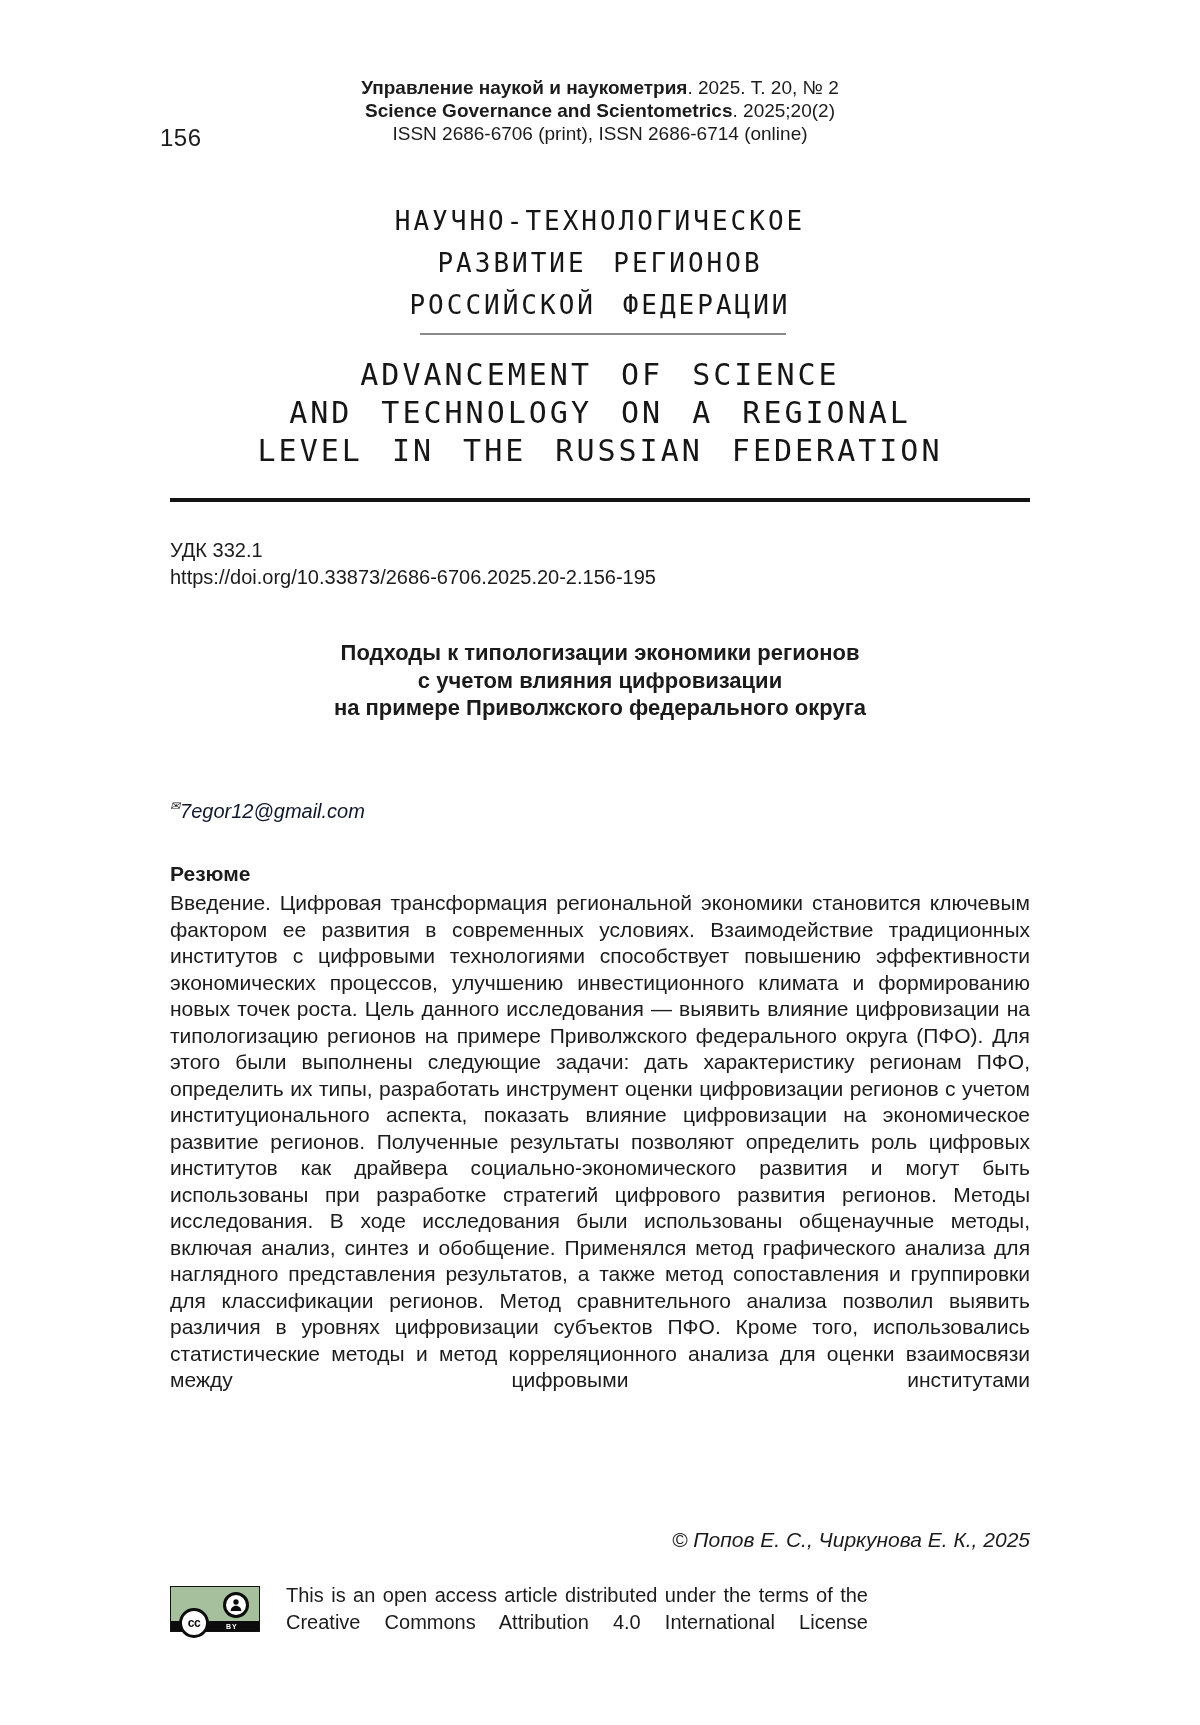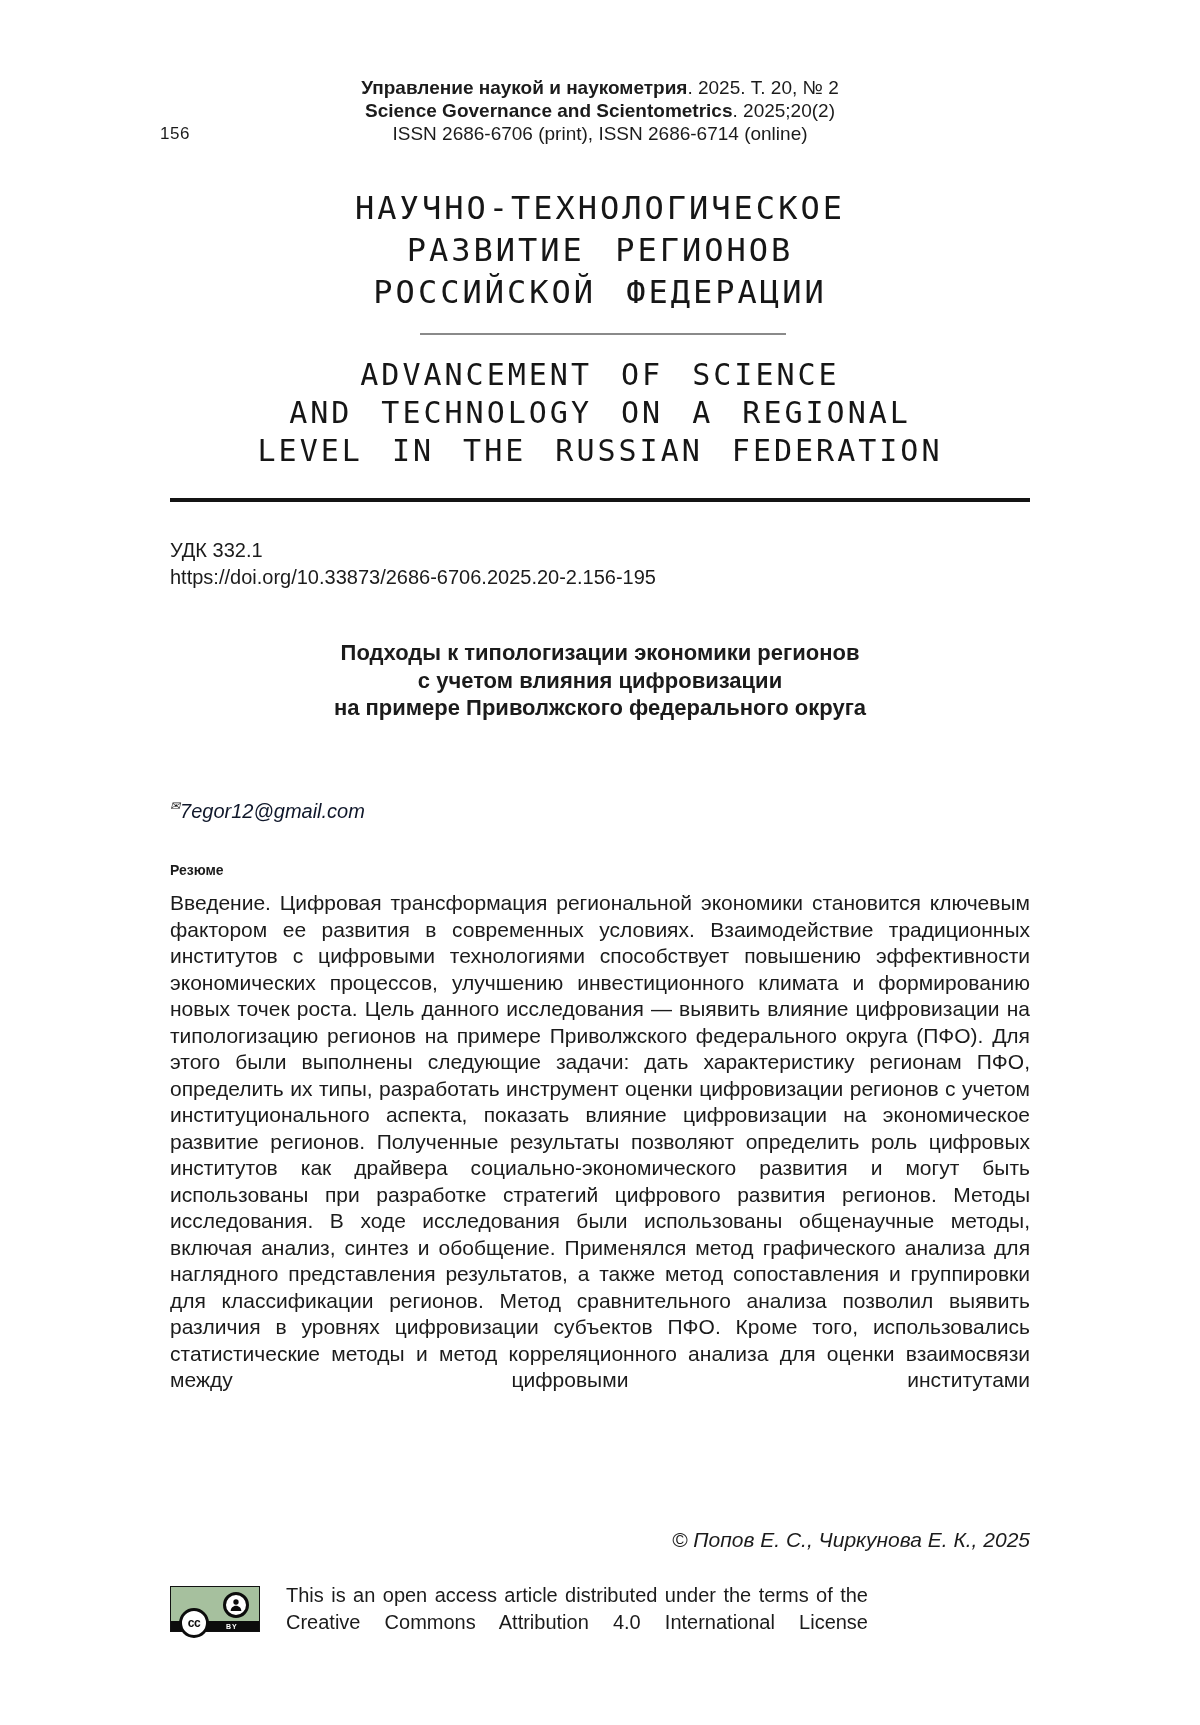--- a/index.html
+++ b/index.html
@@ -17,32 +17,32 @@
     position: absolute;
     top: 76px; left: 170px; width: 860px;
     text-align: center;
     font-size: 19px;
     line-height: 23px;
   }
   .journal-header b { font-weight: bold; }
   .page-number {
     position: absolute;
     left: 160px; top: 124px;
-    font-size: 17px;
+    font-size: 24px;
     letter-spacing: 0.5px;
   }
   
   .section-title-ru, .section-title-en {
     position: absolute;
     left: 120px; width: 960px;
     text-align: center;
     font-family: "DejaVu Sans Mono", monospace;
     color: #161616;
   }
-  .section-title-ru { top: 187px; font-size: 32px; line-height: 42px; letter-spacing: 3px; word-spacing: 8px; }
+  .section-title-ru { top: 200px; font-size: 26px; line-height: 42px; letter-spacing: 3px; word-spacing: 8px; }
   .section-title-en { top: 356px; font-size: 30px; line-height: 38px; letter-spacing: 3px; word-spacing: 8px; }
   .section-divider {
     position: absolute;
     top: 333px; left: 420px;
     width: 366px; height: 2px;
     background: #8a8a8a;
   }
   .title-rule {
     position: absolute;
     top: 498px; left: 170px;
@@ -80,21 +80,21 @@
     font-style: italic;
     font-size: 20px;
     line-height: 26px;
   }
   .affiliation-block sup { font-size: 12px; }
   .affiliation-block a { color: #0f172a; text-decoration: none; font-style: italic; }
   
   .abstract-heading {
     position: absolute;
     top: 862px; left: 170px;
-    font-size: 14px;
+    font-size: 21px;
     font-weight: bold;
   }
   .abstract {
     position: absolute;
     top: 890px; left: 170px; width: 860px;
     font-size: 21px;
     line-height: 26.5px;
     text-align: justify;
     text-align-last: justify;
     margin: 0;

